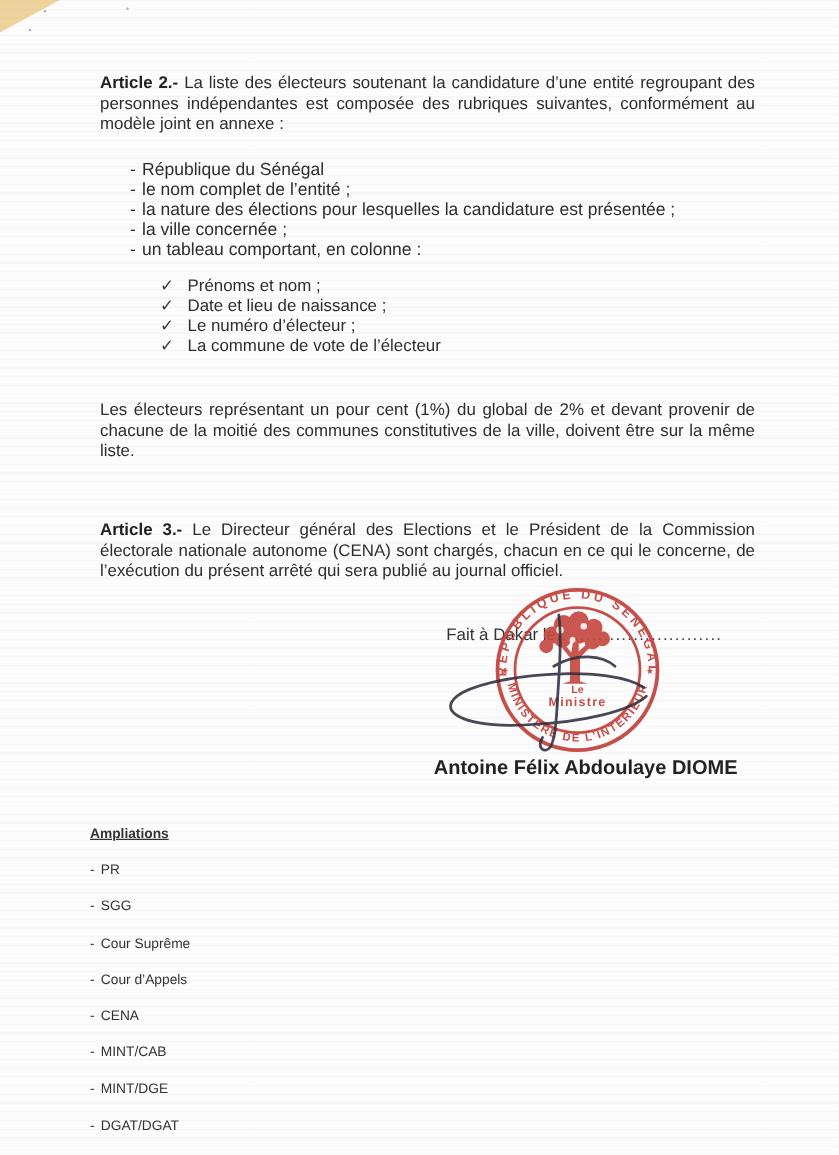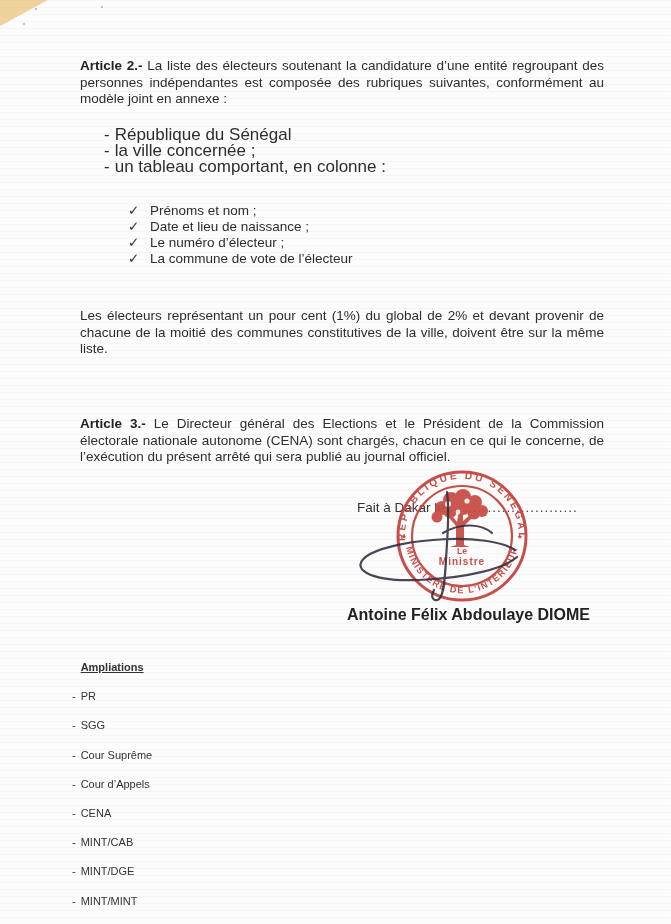--- a/index.html
+++ b/index.html
@@ -24,71 +24,73 @@
     border-top:26px solid rgba(226,178,76,0.55);
     border-right:48px solid transparent;
   }
   .speck{position:absolute;width:2px;height:2px;border-radius:50%;background:#8f8f95;opacity:.7;}
   .para{
     position:absolute;left:80px;width:524px;
     font-size:13.5px;line-height:16.5px;
     text-align:justify;
   }
   .para strong{font-weight:bold;color:#222;}
-  .dash-list{position:absolute;left:104px;top:127px;font-size:17px;line-height:16px;}
+  .dash-list{position:absolute;left:104px;top:127px;font-size:14px;line-height:16px;}
   .dash-list .li{white-space:nowrap;}
   .marker{display:inline-block;margin-right:5px;}
-  .check-list{position:absolute;left:128px;top:203px;font-size:13.5px;line-height:16px;}
+  .check-list{position:absolute;left:128px;top:221px;font-size:13.5px;line-height:16px;}
   .check-list .li{white-space:nowrap;}
   .check{display:inline-block;width:22px;color:#3a3a3c;}
   .dateline{
     position:absolute;left:357px;top:500px;
     font-size:13.5px;color:#333;white-space:nowrap;z-index:1;
   }
   .dateline .dots{letter-spacing:1px;color:#444;}
   .stamp-svg{position:absolute;left:392px;top:466px;z-index:2;opacity:.92;}
   .sig-svg{position:absolute;left:343px;top:480px;z-index:3;opacity:.88;}
   .signatory{
     position:absolute;left:347px;top:606px;width:240px;
     text-align:center;font-size:16px;font-weight:bold;color:#222;z-index:4;
     white-space:nowrap;
   }
   .ampliations{position:absolute;left:72px;top:661px;font-size:11px;line-height:13.2px;color:#333;}
-  .ampliations .title{font-weight:bold;text-decoration:underline;margin-bottom:5px;text-align:center;}
+  .ampliations .title{font-weight:bold;text-decoration:underline;margin-bottom:5px;}
   .ampliations .li{white-space:nowrap;margin-top:16px;}
 </style>
 </head>
 <body>
 
 <div class="page">
 
   <div class="corner-fold"></div>
   <div class="speck" style="left:35px;top:8px;"></div>
   <div class="speck" style="left:23px;top:23px;"></div>
   <div class="speck" style="left:101px;top:6px;"></div>
 
   <div class="para" style="top:58px;">
     <strong>Article 2.-</strong>
     <span>La liste des électeurs soutenant la candidature d’une entité regroupant des personnes indépendantes est composée des rubriques suivantes, conformément au modèle joint en annexe :</span>
   </div>
 
   <div class="dash-list">
     <div class="li"><span class="marker">-</span><span>République du Sénégal</span></div>
+    <div class="li"><span class="marker">-</span><span>le nom complet de l’entité ;</span></div>
+    <div class="li"><span class="marker">-</span><span>la nature des élections pour lesquelles la candidature est présentée ;</span></div>
     <div class="li"><span class="marker">-</span><span>la ville concernée ;</span></div>
     <div class="li"><span class="marker">-</span><span>un tableau comportant, en colonne :</span></div>
   </div>
 
   <div class="check-list">
     <div class="li"><span class="check">✓</span><span>Prénoms et nom ;</span></div>
     <div class="li"><span class="check">✓</span><span>Date et lieu de naissance ;</span></div>
     <div class="li"><span class="check">✓</span><span>Le numéro d’électeur ;</span></div>
     <div class="li"><span class="check">✓</span><span>La commune de vote de l’électeur</span></div>
   </div>
 
-  <div class="para" style="top:308px;">Les électeurs représentant un pour cent (1%) du global de 2% et devant provenir de chacune de la moitié des communes constitutives de la ville, doivent être sur la même liste.</div>
+  <div class="para" style="top:320px;">Les électeurs représentant un pour cent (1%) du global de 2% et devant provenir de chacune de la moitié des communes constitutives de la ville, doivent être sur la même liste.</div>
 
   <div class="para" style="top:416px;">
     <strong>Article 3.-</strong>
     <span>Le Directeur général des Elections et le Président de la Commission électorale nationale autonome (CENA) sont chargés, chacun en ce qui le concerne, de l’exécution du présent arrêté qui sera publié au journal officiel.</span>
   </div>
 
   <div class="dateline">
     <span>Fait à Dakar le</span><span class="dots">............................</span>
   </div>
 
@@ -141,17 +143,17 @@
 
   <div class="ampliations">
     <div class="title">Ampliations</div>
     <div class="li"><span class="marker">-</span><span>PR</span></div>
     <div class="li"><span class="marker">-</span><span>SGG</span></div>
     <div class="li"><span class="marker">-</span><span>Cour Suprême</span></div>
     <div class="li"><span class="marker">-</span><span>Cour d’Appels</span></div>
     <div class="li"><span class="marker">-</span><span>CENA</span></div>
     <div class="li"><span class="marker">-</span><span>MINT/CAB</span></div>
     <div class="li"><span class="marker">-</span><span>MINT/DGE</span></div>
-    <div class="li"><span class="marker">-</span><span>MINT/MINT</span></div>
+    <div class="li"><span class="marker">-</span><span>DGAT/DGAT</span></div>
     <div class="li"><span class="marker">-</span><span>MINT/DAF</span></div>
   </div>
 
 </div>
 
 </body></html>

